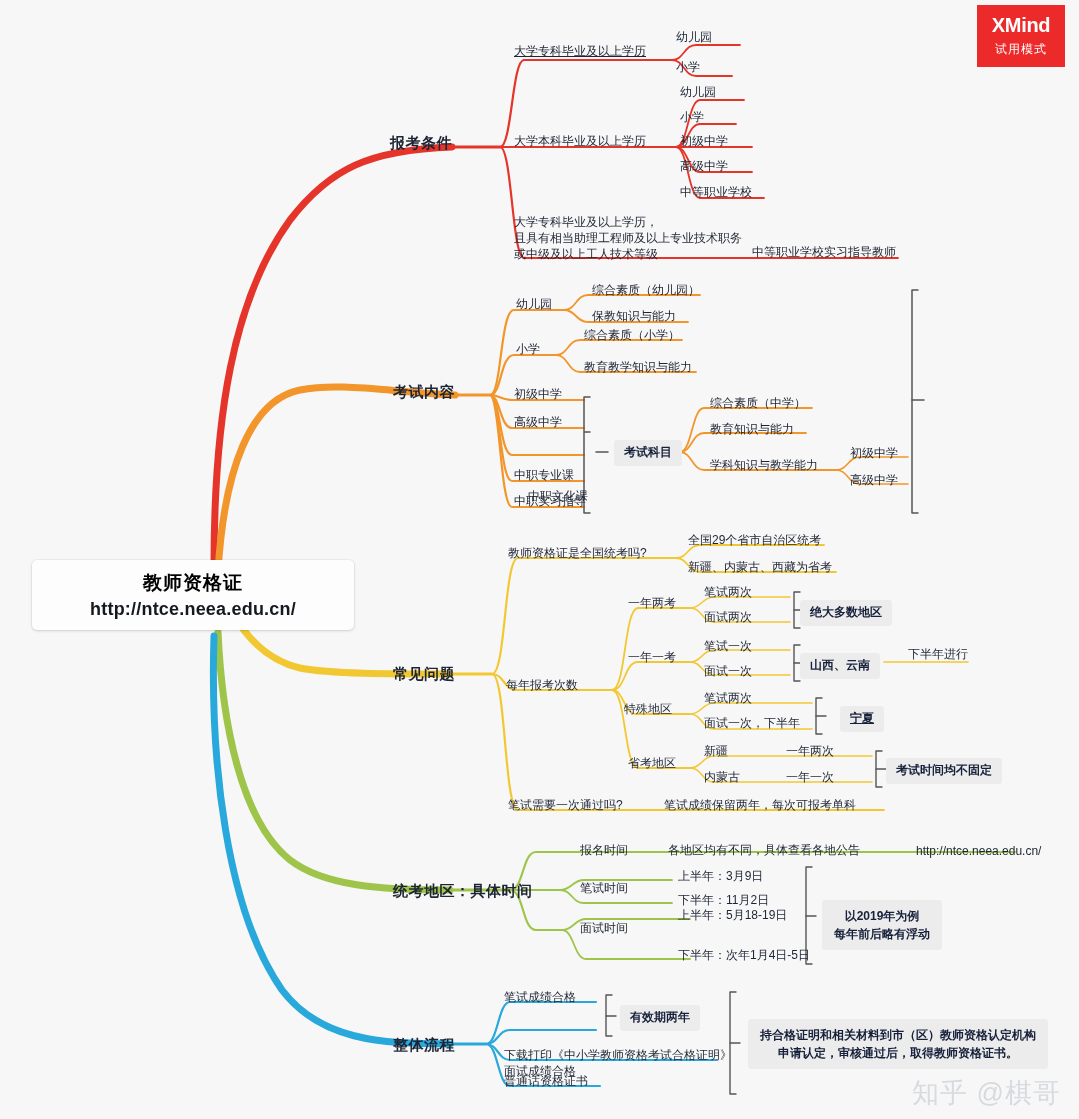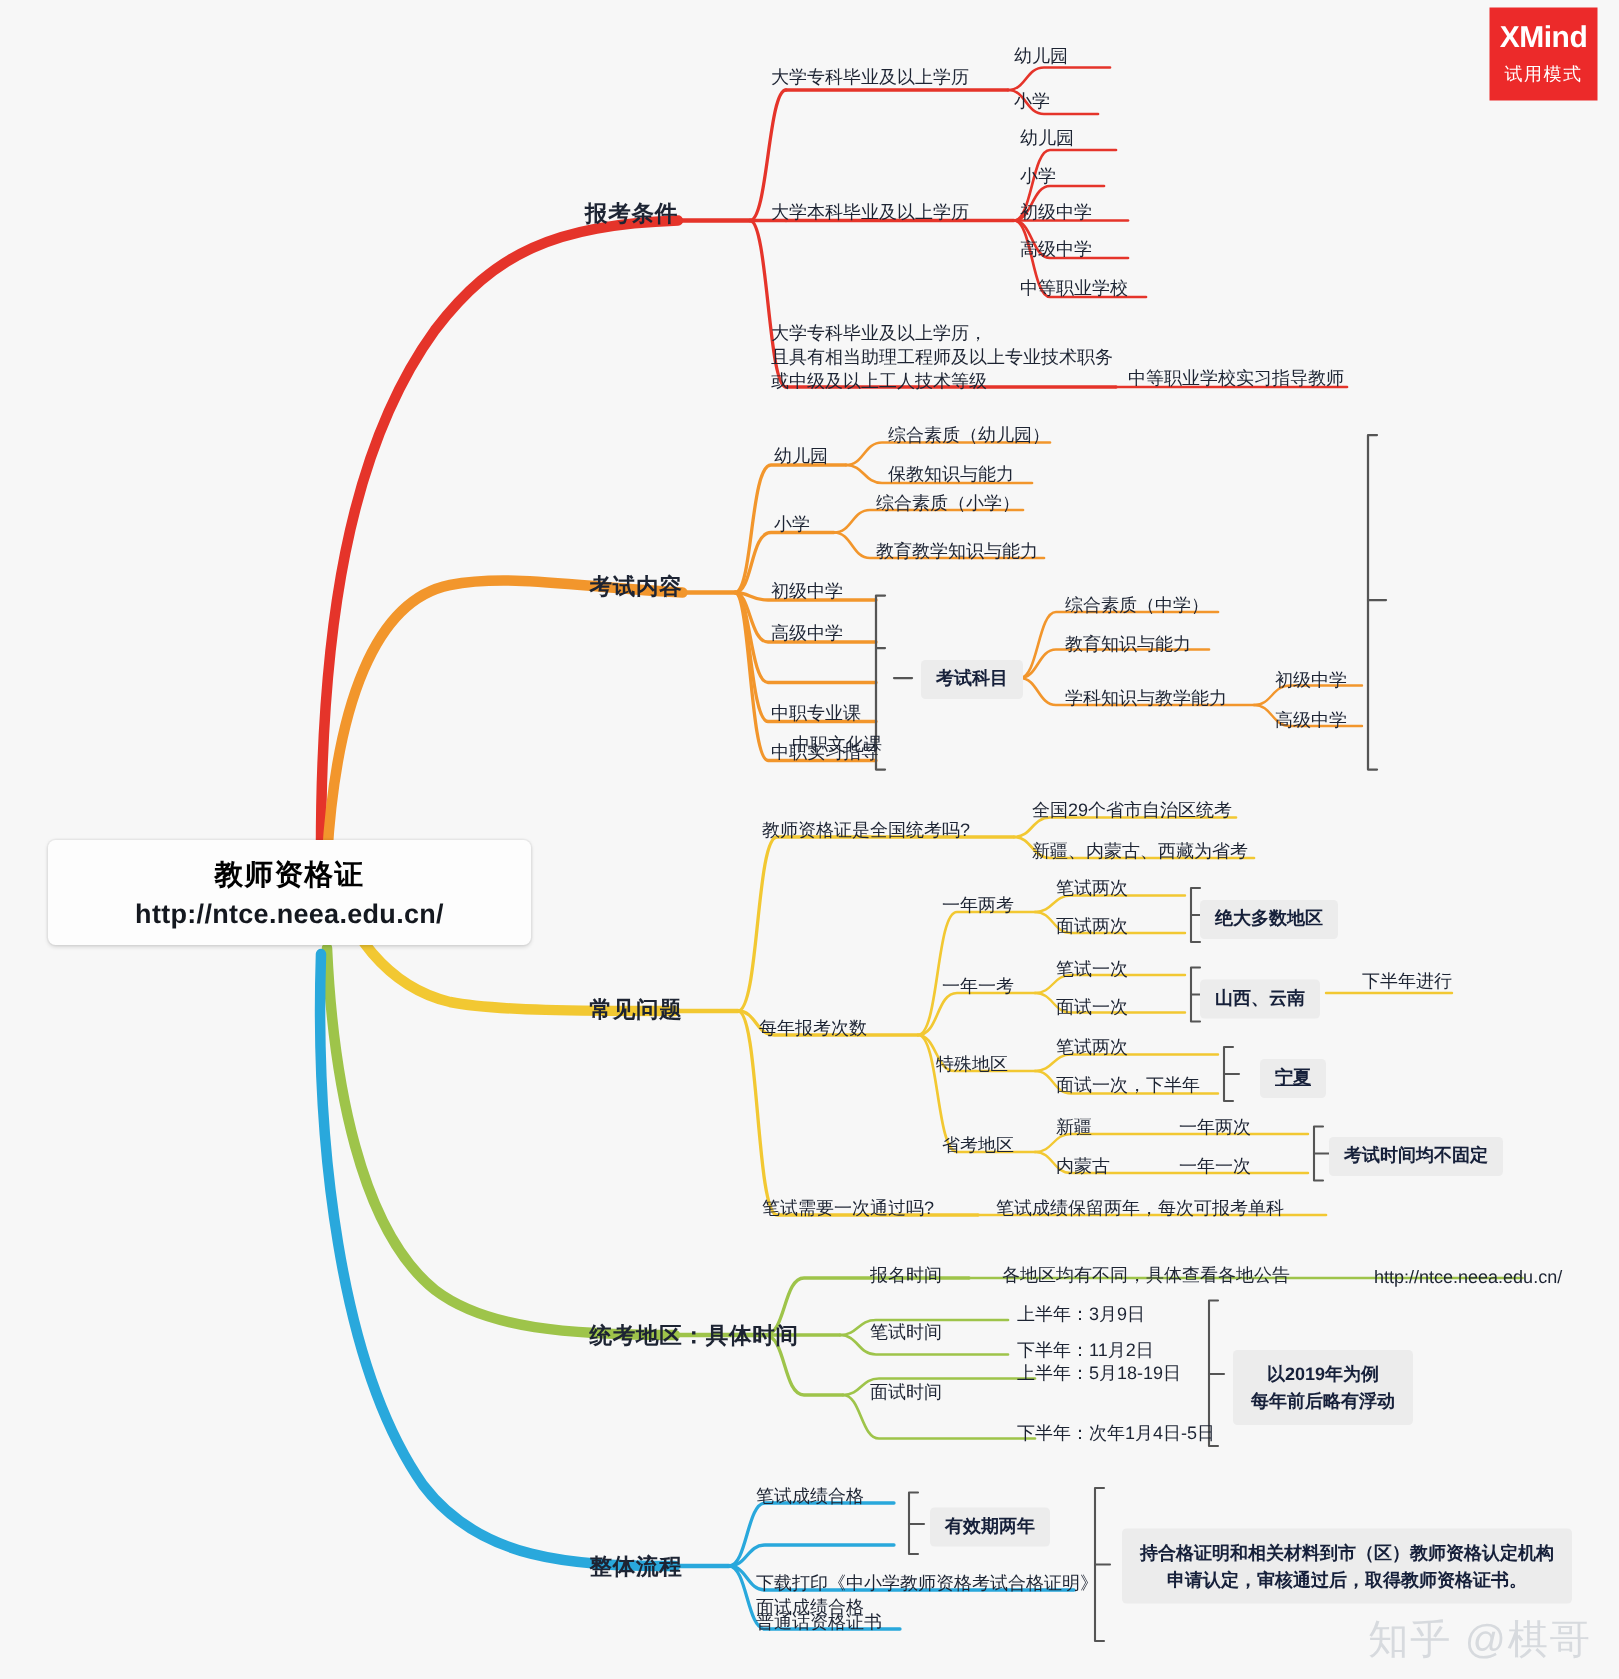--- a/index.html
+++ b/index.html
@@ -45,21 +45,21 @@
     display:flex; flex-direction:column;
     align-items:center; justify-content:center;
     z-index:5;
   }
   #root-node .r1 { font-size:19px; font-weight:bold; color:#000000; letter-spacing:1px; }
   #root-node .r2 { font-size:18px; font-weight:bold; color:#14181f; margin-top:3px; letter-spacing:.2px; }
 
   
   #xmind-badge {
     position:absolute; right:14px; top:5px;
-    width:72px; height:62px;
+    width:88px; height:62px;
     background:#ec2a2a;
     display:flex; flex-direction:column;
     align-items:center; justify-content:center;
     z-index:9;
   }
   #xmind-badge .x1 { color:#fff; font-size:20px; font-weight:bold; letter-spacing:-.3px; }
   #xmind-badge .x2 { color:#fff; font-size:12px; margin-top:4px; letter-spacing:1px; }
 
   #watermark {
     position:absolute; right:18px; bottom:8px;
@@ -205,21 +205,21 @@
     <div class="x2">试用模式</div>
   </div>
 
   <div id="root-node">
     <div class="r1">教师资格证</div>
     <div class="r2">http://ntce.neea.edu.cn/</div>
   </div>
 
   <div class="node main-lbl" style="left:390px;top:133px;">报考条件</div>
 
-  <div class="node lbl" style="left:514px;top:44px;">大学专科毕业及以上学历</div>
+  <div class="node lbl" style="left:514px;top:44px;text-decoration:underline;">大学专科毕业及以上学历</div>
   <div class="node lbl" style="left:676px;top:30px;">幼儿园</div>
   <div class="node lbl" style="left:676px;top:60px;">小学</div>
 
   <div class="node lbl" style="left:514px;top:134px;">大学本科毕业及以上学历</div>
   <div class="node lbl" style="left:680px;top:85px;">幼儿园</div>
   <div class="node lbl" style="left:680px;top:110px;">小学</div>
   <div class="node lbl" style="left:680px;top:134px;">初级中学</div>
   <div class="node lbl" style="left:680px;top:159px;">高级中学</div>
   <div class="node lbl" style="left:680px;top:185px;">中等职业学校</div>
 

